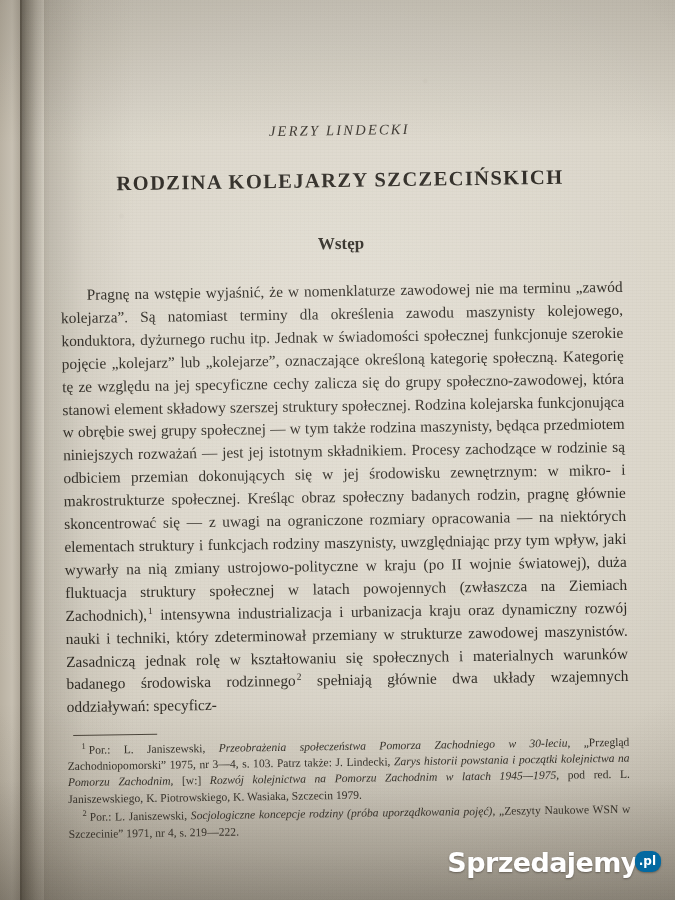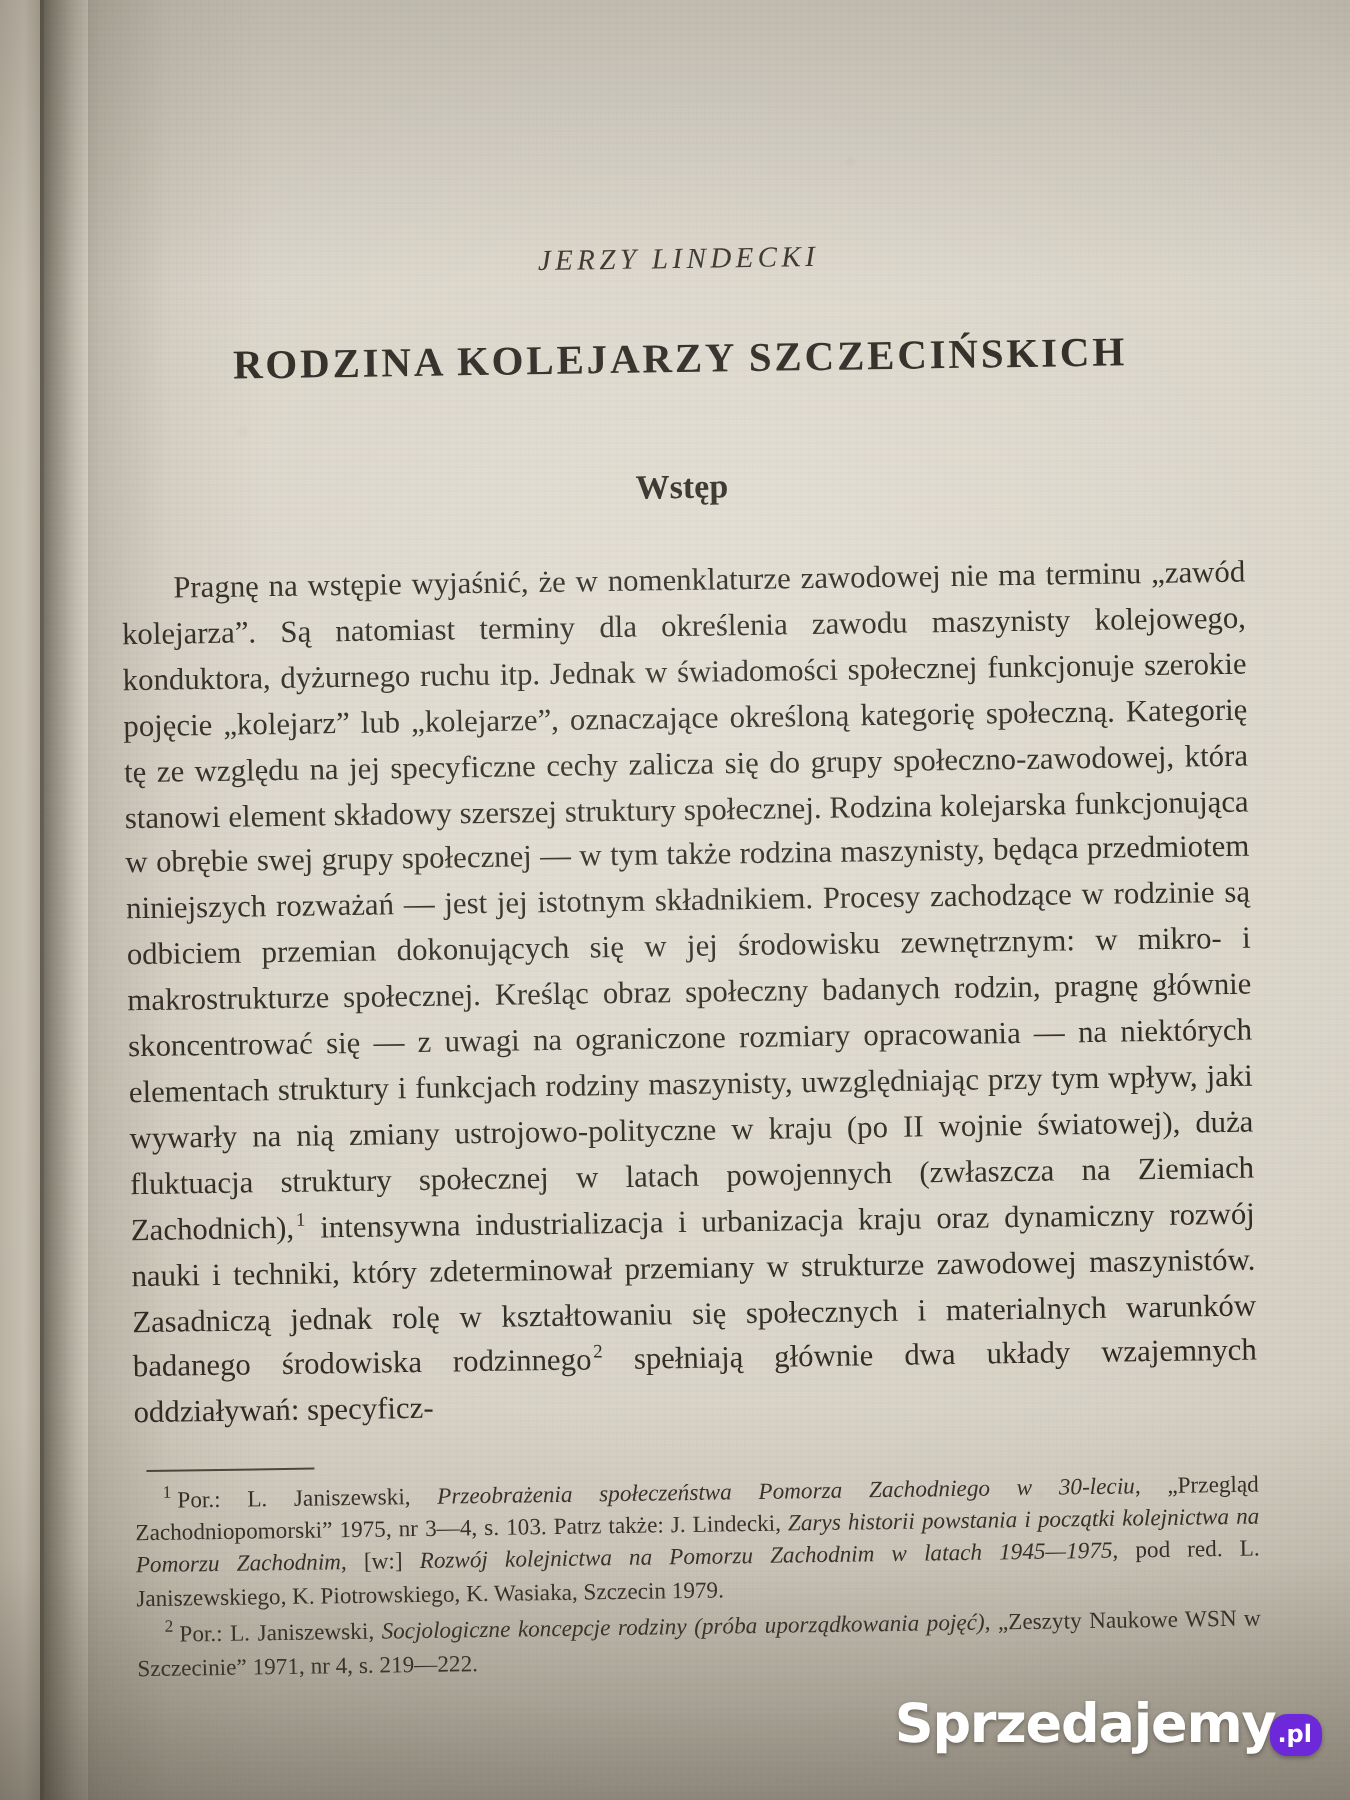--- a/index.html
+++ b/index.html
@@ -153,35 +153,35 @@
     margin-left: 14px;
   }
   .footnote i { font-style: italic; }
 
   
   .watermark {
     position: absolute;
     right: 14px;
     bottom: 22px;
     display: flex;
-    align-items: flex-end;
+    align-items: center;
     user-select: none;
   }
   .watermark .wm-text {
     font-family: "DejaVu Sans", sans-serif;
     font-weight: bold;
     font-size: 27px;
     letter-spacing: -0.6px;
     color: #ffffff;
     text-shadow: 0 1px 2px rgba(40,34,26,.45);
   }
   .watermark .wm-badge {
     margin-left: -3px;
     margin-top: -2px;
-    background: #6d28d9;
+    background: #0369a1;
     color: #ffffff;
     font-family: "DejaVu Sans", sans-serif;
     font-weight: bold;
     font-size: 12px;
     line-height: 1;
     padding: 4px 5px 5px 4px;
     border-radius: 9px;
     box-shadow: 0 1px 2px rgba(40,34,26,.4);
   }
 </style>

